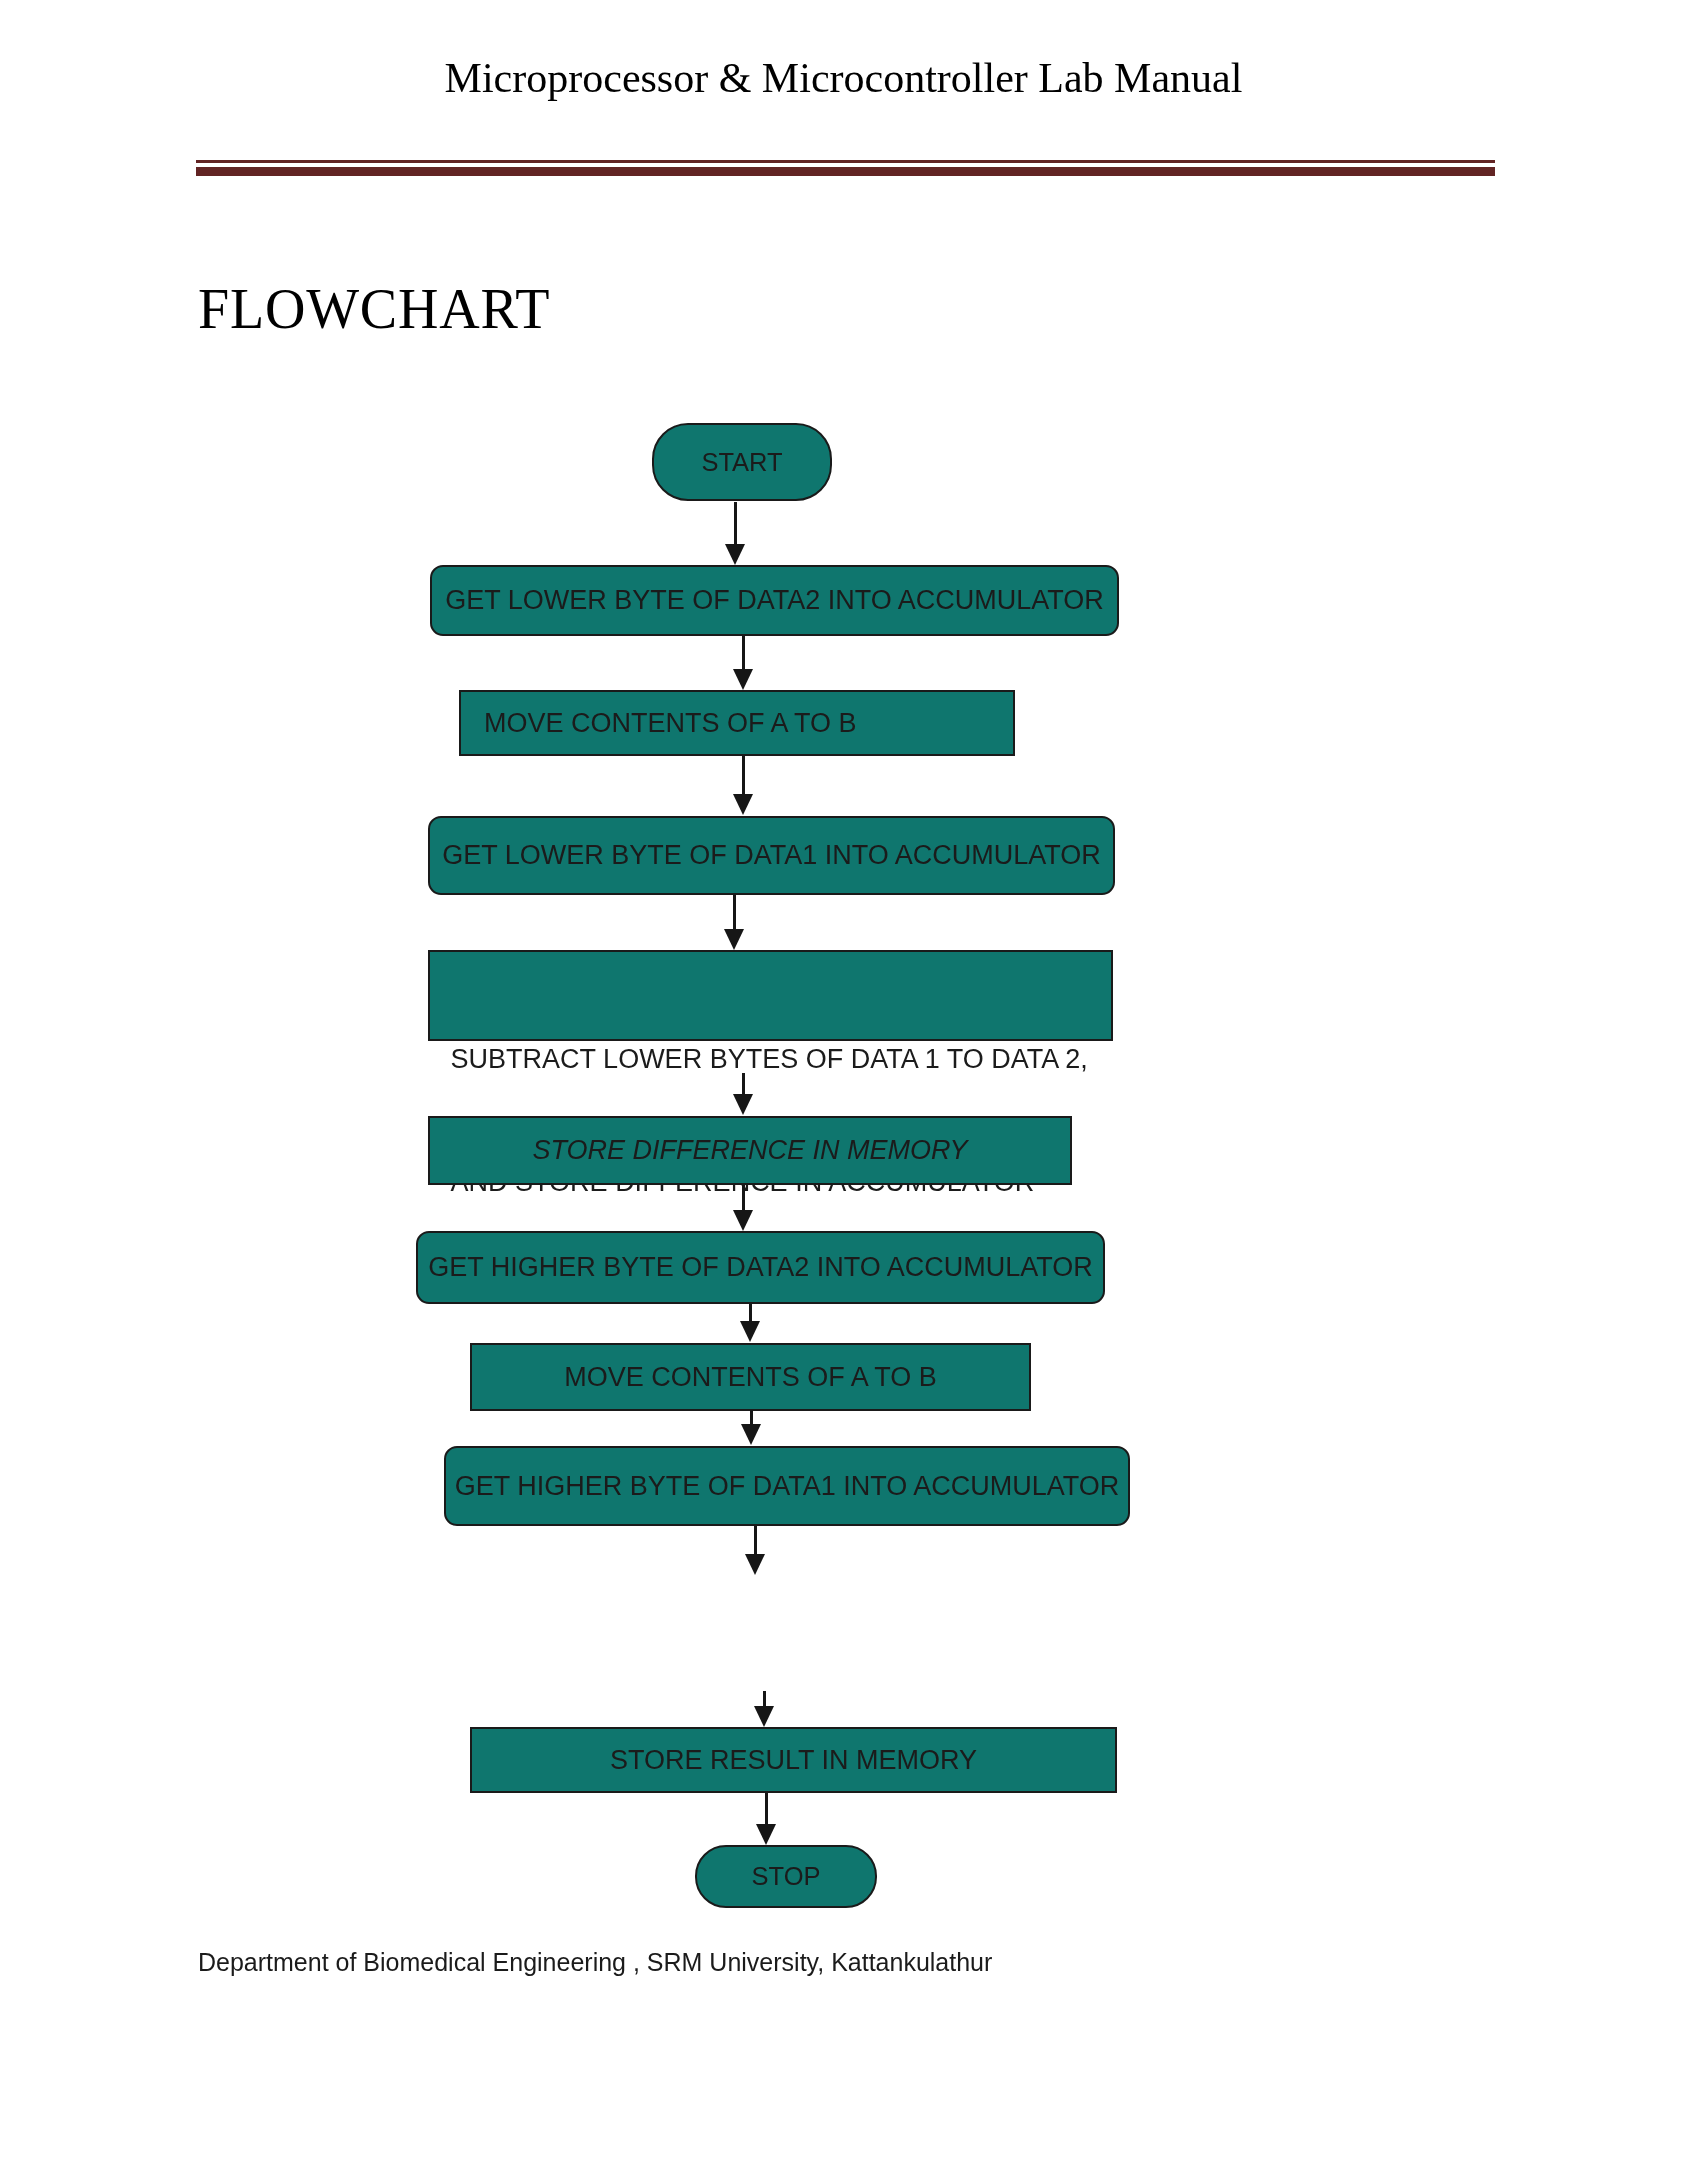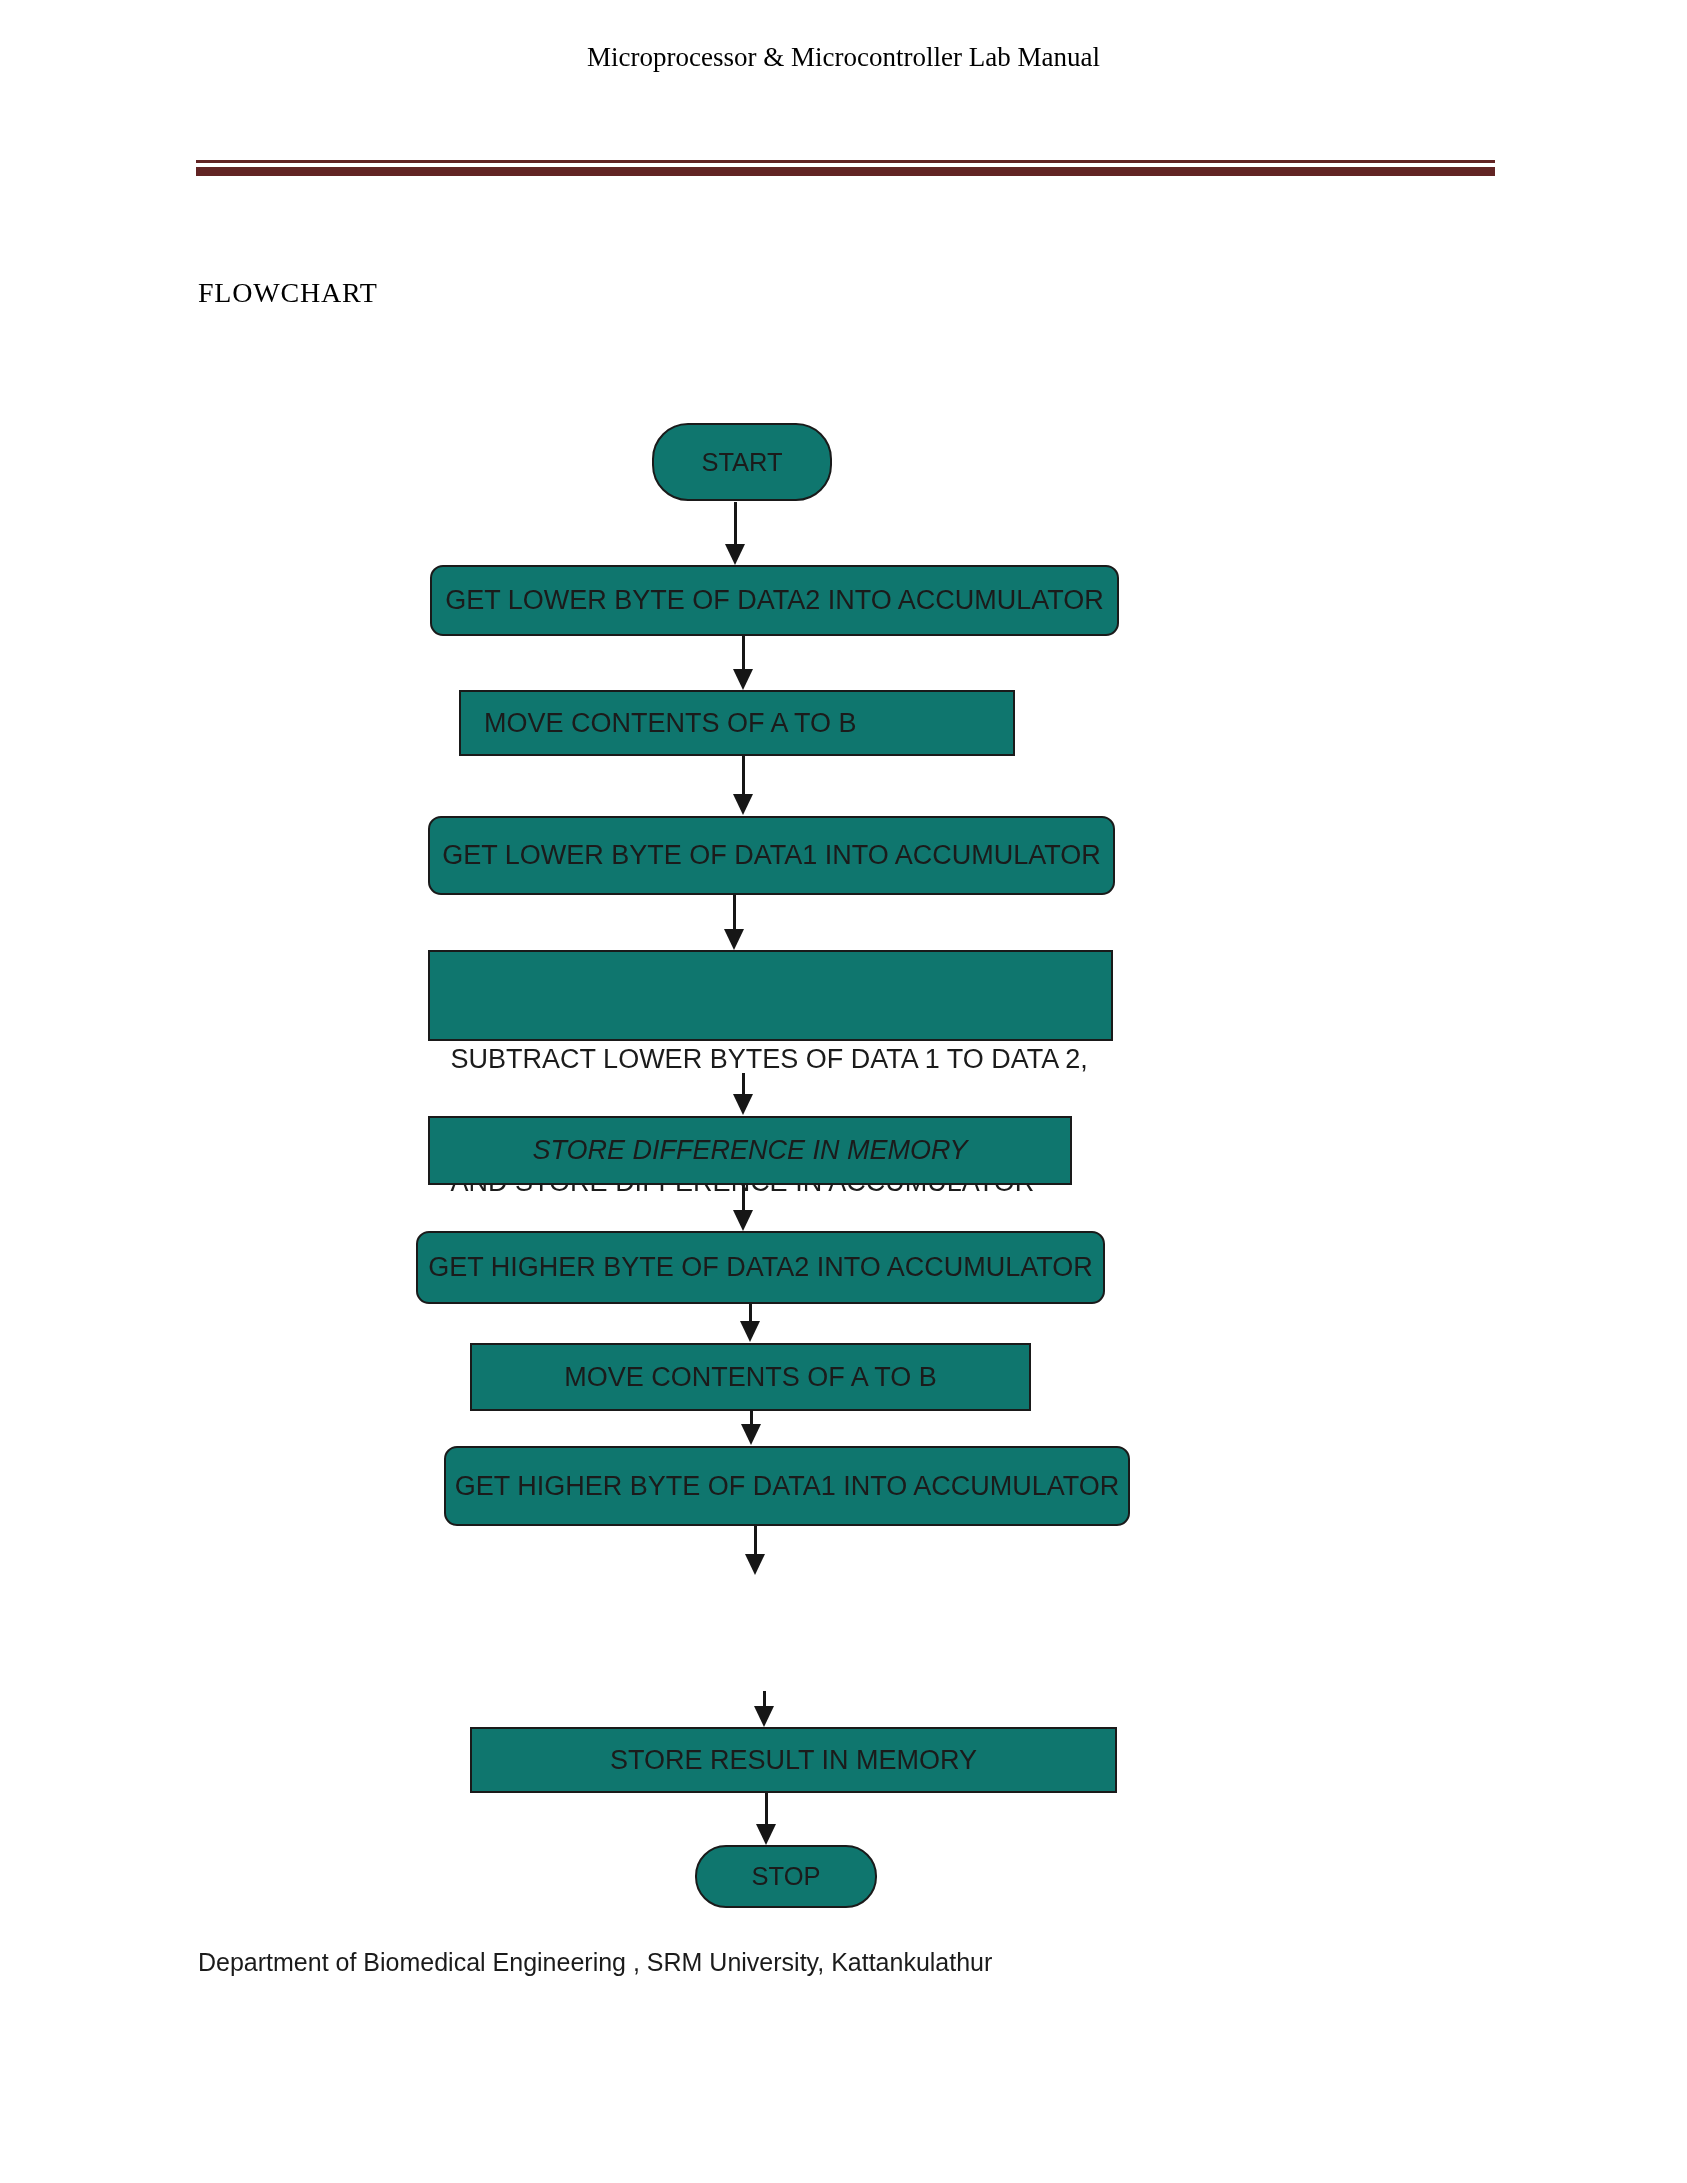--- a/index.html
+++ b/index.html
@@ -6,38 +6,38 @@
   .page{
     position:relative;
     width:1687px;
     height:2183px;
     background:#ffffff;
     overflow:hidden;
     font-family:"Liberation Sans",sans-serif;
   }
   .doc-title{
     position:absolute;
-    top:42px;
+    top:54px;
     left:0;
     width:100%;
     text-align:center;
     font-family:"Liberation Serif",serif;
-    font-size:27px;
+    font-size:42px;
     color:#000000;
     letter-spacing:0px;
   }
   .rule{position:absolute;left:196px;width:1299px;background:#622423;}
   .rule-thin{top:160px;height:3.3px;}
   .rule-thick{top:167px;height:9px;}
   .section-heading{
     position:absolute;
     left:198px;
     top:277px;
     font-family:"Liberation Serif",serif;
-    font-size:28px;
+    font-size:56px;
     color:#000000;
     letter-spacing:0.8px;
   }
   .node{
     position:absolute;
     box-sizing:border-box;
     border:2.5px solid #1a1a1a;
     background:#0f766e;
     display:flex;
     align-items:center;

